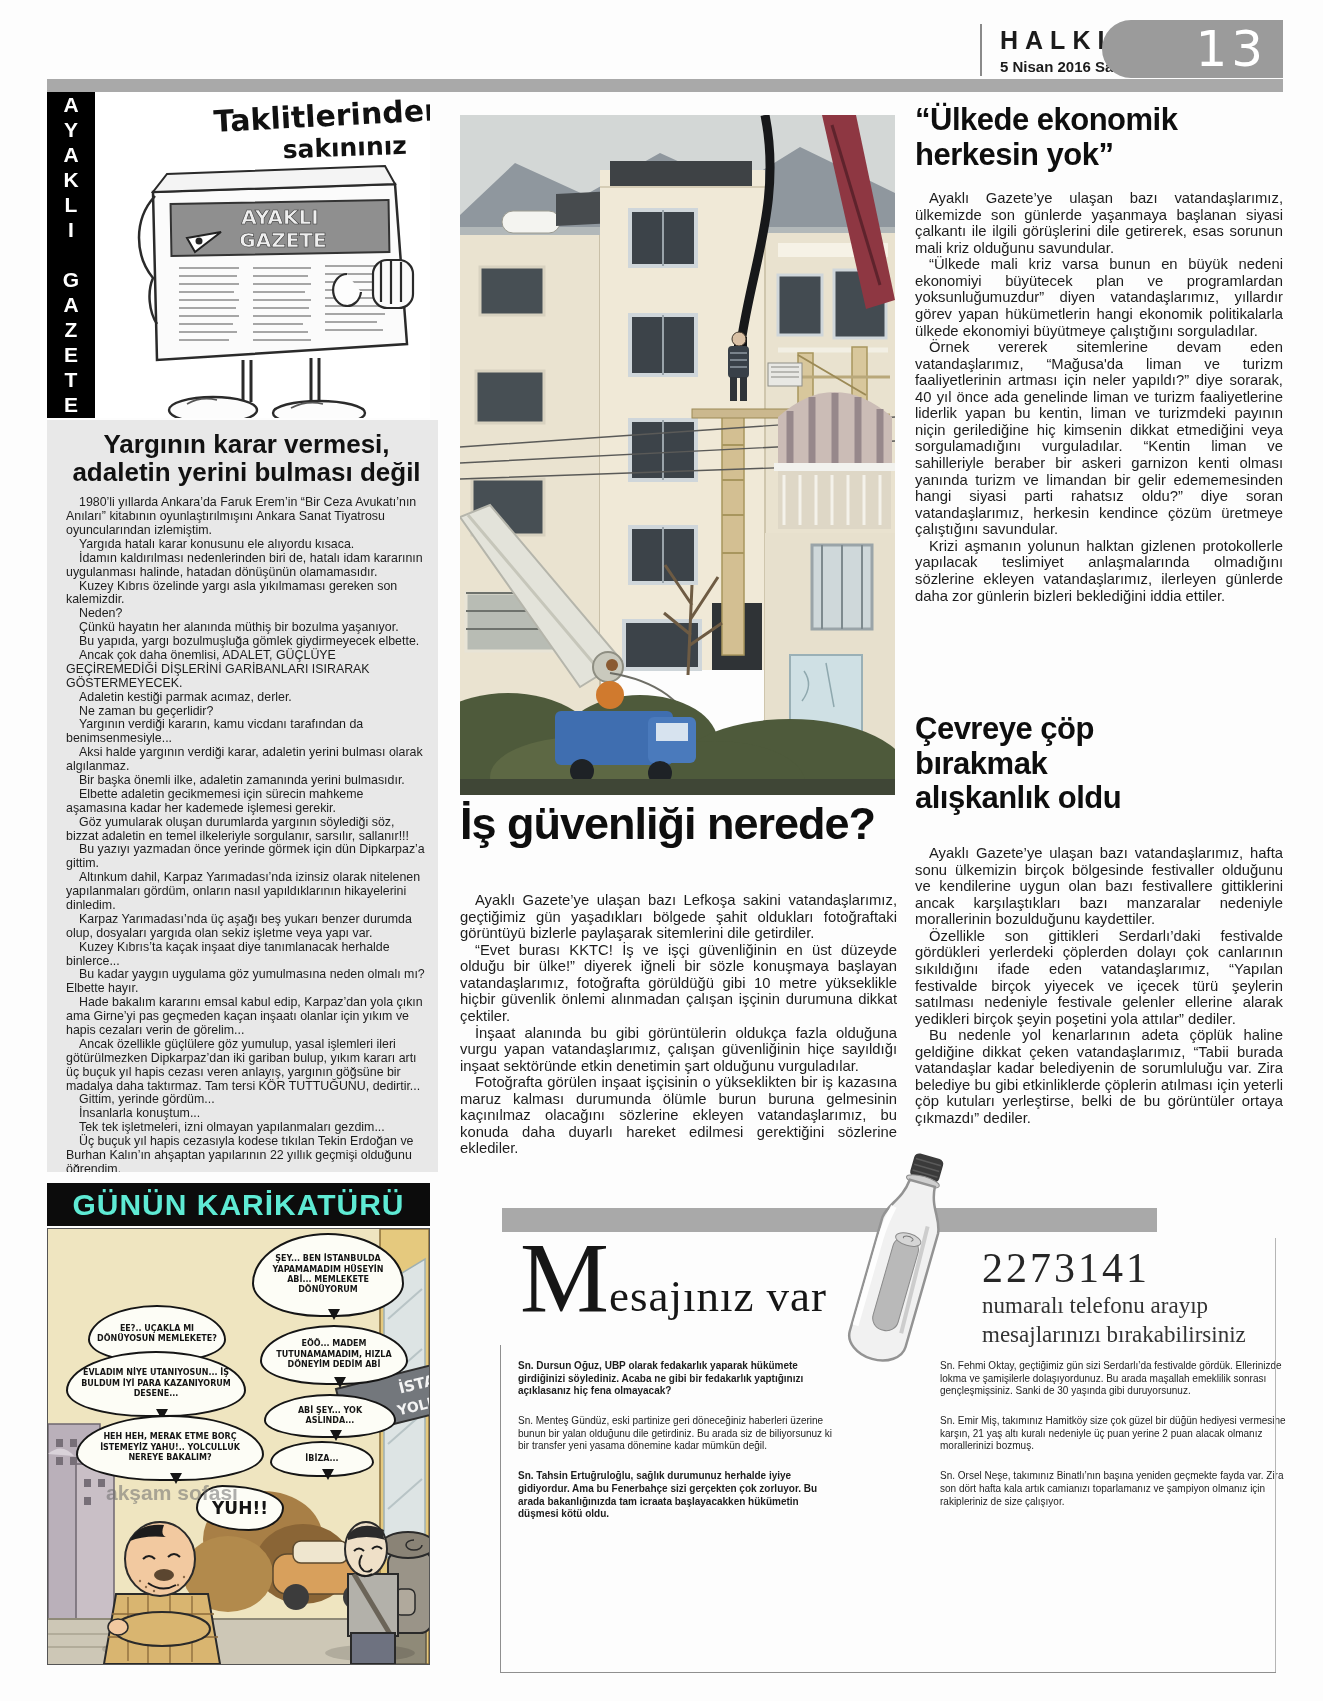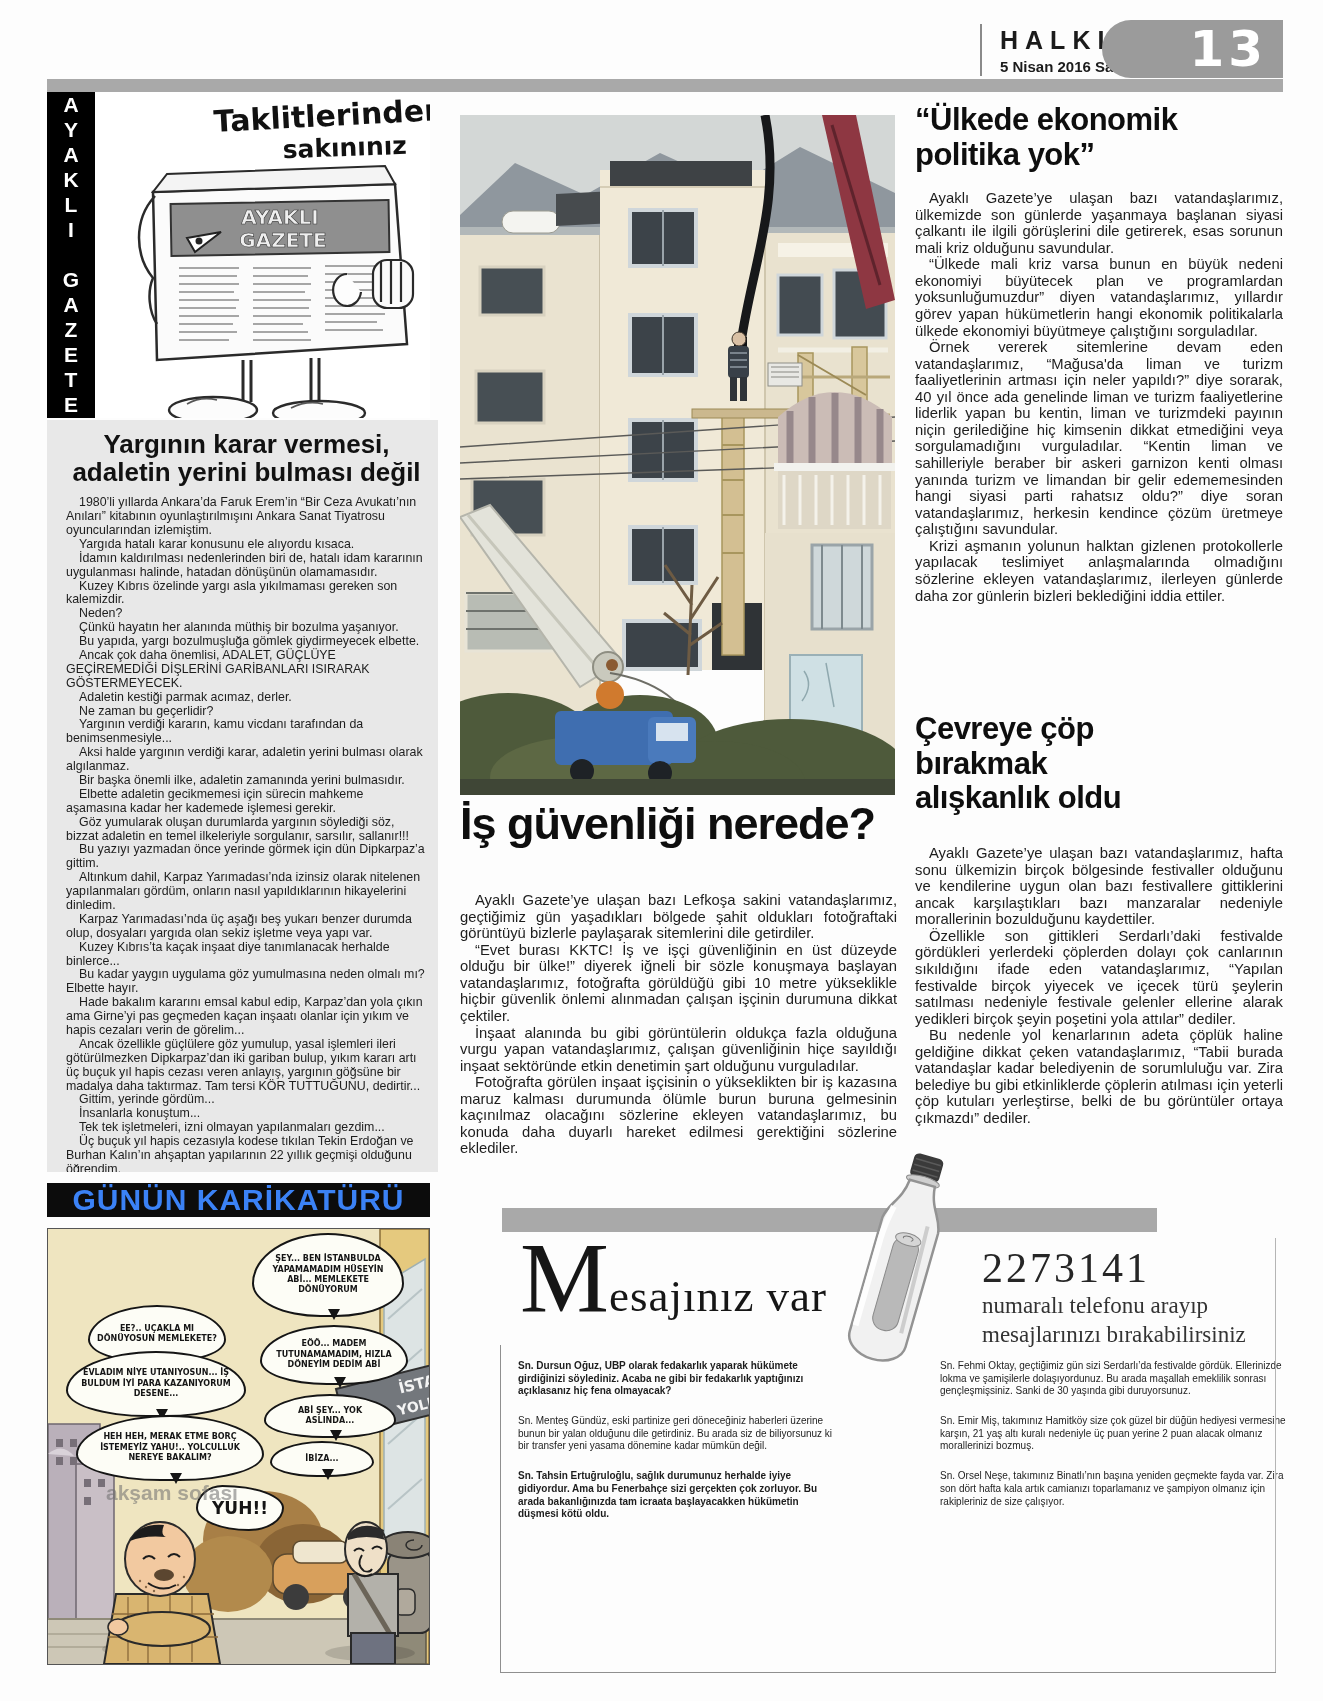--- a/index.html
+++ b/index.html
@@ -6,38 +6,38 @@
   .page{position:relative;width:1323px;height:1701px;background:#fdfdfd;overflow:hidden;
         font-family:"Liberation Sans",sans-serif;color:#222;}
   .abs{position:absolute;}
 
   
   .hdr-divider{left:980px;top:24px;width:2px;height:52px;background:#8a8a8a;}
   .paper-name{left:1000px;top:26px;font-size:25px;font-weight:bold;letter-spacing:7px;color:#1b1b1b;}
   .paper-date{left:1000px;top:58px;font-size:15px;font-weight:bold;color:#1b1b1b;}
   .page-badge{left:1102px;top:20px;width:181px;height:58px;background:#9b9b9b;
               border-radius:30px 0 0 30px;display:flex;align-items:center;justify-content:flex-end;}
-  .page-badge span{color:#fff;font-size:50px;font-weight:700;letter-spacing:4px;padding-right:16px;
+  .page-badge span{color:#fff;font-size:50px;font-weight:400;letter-spacing:4px;padding-right:16px;
                    font-family:"DejaVu Sans",sans-serif;}
   .top-graybar{left:47px;top:79px;width:1236px;height:13px;background:#a9a9a9;}
 
   
   .ayakli-bar{left:47px;top:92px;width:48px;height:326px;background:#000;display:flex;flex-direction:column;}
   .vletter{height:25px;line-height:25px;text-align:center;color:#fff;font-size:21px;font-weight:800;}
 
   .masthead-cartoon{left:95px;top:92px;width:335px;height:326px;background:#fff;}
 
   
   .left-article{left:47px;top:420px;width:383px;height:752px;background:#e8e8e8;overflow:hidden;padding-left:8px;}
   .la-title{padding:10px 8px 4px 8px;text-align:center;font-size:26px;line-height:1.08;font-weight:800;color:#111;}
   .la-body{padding:6px 11px 0 11px;font-size:12.4px;line-height:1.12;color:#1d1d1d;}
   .la-body p{margin:0;text-indent:13px;}
 
   
-  .karikatur-banner{left:47px;top:1183px;width:383px;height:34px;background:#0c0c0c;color:#3b82f6;
+  .karikatur-banner{left:47px;top:1183px;width:383px;height:43px;background:#0c0c0c;color:#5eead4;
     display:flex;align-items:center;justify-content:center;font-size:30px;font-weight:800;letter-spacing:1px;}
   .karikatur{left:47px;top:1228px;width:383px;height:437px;border:1px solid #555;box-sizing:border-box;}
   .bubble{position:absolute;background:#fdfdf6;border:2px solid #151515;border-radius:50% 50% 45% 45%/60% 60% 40% 40%;
     display:flex;align-items:center;justify-content:center;text-align:center;
     font-family:"DejaVu Sans",sans-serif;font-size:8px;font-weight:bold;color:#151515;
     padding:7px;line-height:1.3;box-sizing:border-box;}
   .btail{position:absolute;left:50%;bottom:-11px;width:0;height:0;border:6px solid transparent;border-top:11px solid #151515;}
   .yuh{border-radius:30% 70% 40% 60%/50% 50% 50% 50%;font-size:17px;}
   .watermark{position:absolute;font-size:21px;color:rgba(110,110,110,.55);font-weight:bold;}
 
@@ -391,21 +391,21 @@
   </div>
 
   <div class="abs photo-title">İş güvenliği nerede?</div>
   <div class="abs photo-body">
       <p class="jpara">Ayaklı Gazete’ye ulaşan bazı Lefkoşa sakini vatandaşlarımız, geçtiğimiz gün yaşadıkları bölgede şahit oldukları fotoğraftaki görüntüyü bizlerle paylaşarak sitemlerini dile getirdiler.</p>
       <p class="jpara">“Evet burası KKTC! İş ve işçi güvenliğinin en üst düzeyde olduğu bir ülke!” diyerek iğneli bir sözle konuşmaya başlayan vatandaşlarımız, fotoğrafta görüldüğü gibi 10 metre yükseklikle hiçbir güvenlik önlemi alınmadan çalışan işçinin durumuna dikkat çektiler.</p>
       <p class="jpara">İnşaat alanında bu gibi görüntülerin oldukça fazla olduğuna vurgu yapan vatandaşlarımız, çalışan güvenliğinin hiçe sayıldığı inşaat sektöründe etkin denetimin şart olduğunu vurguladılar.</p>
       <p class="jpara">Fotoğrafta görülen inşaat işçisinin o yükseklikten bir iş kazasına maruz kalması durumunda ölümle burun buruna gelmesinin kaçınılmaz olacağını sözlerine ekleyen vatandaşlarımız, bu konuda daha duyarlı hareket edilmesi gerektiğini sözlerine eklediler.</p>
     </div>
 
-  <div class="abs right-title" style="top:103px;">“Ülkede ekonomik politika yok”</div>
+  <div class="abs right-title" style="top:103px;">“Ülkede ekonomik herkesin yok”</div>
   <div class="abs right-body" style="top:190px;">
       <p>Ayaklı Gazete’ye ulaşan bazı vatandaşlarımız, ülkemizde son günlerde yaşanmaya başlanan siyasi çalkantı ile ilgili görüşlerini dile getirerek, esas sorunun mali kriz olduğunu savundular.</p>
       <p>“Ülkede mali kriz varsa bunun en büyük nedeni ekonomiyi büyütecek plan ve programlardan yoksunluğumuzdur” diyen vatandaşlarımız, yıllardır görev yapan hükümetlerin hangi ekonomik politikalarla ülkede ekonomiyi büyütmeye çalıştığını sorguladılar.</p>
       <p>Örnek vererek sitemlerine devam eden vatandaşlarımız, “Mağusa'da liman ve turizm faaliyetlerinin artması için neler yapıldı?” diye sorarak, 40 yıl önce ada genelinde liman ve turizm faaliyetlerine liderlik yapan bu kentin, liman ve turizmdeki payının niçin gerilediğine hiç kimsenin dikkat etmediğini veya sorgulamadığını vurguladılar. “Kentin liman ve sahilleriyle beraber bir askeri garnizon kenti olması yanında turizm ve limandan bir gelir edememesinden hangi siyasi parti rahatsız oldu?” diye soran vatandaşlarımız, herkesin kendince çözüm üretmeye çalıştığını savundular.</p>
       <p>Krizi aşmanın yolunun halktan gizlenen protokollerle yapılacak teslimiyet anlaşmalarında olmadığını sözlerine ekleyen vatandaşlarımız, ilerleyen günlerde daha zor günlerin bizleri beklediğini iddia ettiler.</p>
     </div>
   <div class="abs right-title" style="top:712px;width:250px;">Çevreye çöp bırakmak alışkanlık oldu</div>
   <div class="abs right-body" style="top:845px;">
       <p>Ayaklı Gazete’ye ulaşan bazı vatandaşlarımız, hafta sonu ülkemizin birçok bölgesinde festivaller olduğunu ve kendilerine uygun olan bazı festivallere gittiklerini ancak karşılaştıkları bazı manzaralar nedeniyle morallerinin bozulduğunu kaydettiler.</p>
       <p>Özellikle son gittikleri Serdarlı’daki festivalde gördükleri yerlerdeki çöplerden dolayı çok canlarının sıkıldığını ifade eden vatandaşlarımız, “Yapılan festivalde birçok yiyecek ve içecek türü şeylerin satılması nedeniyle festivale gelenler ellerine alarak yedikleri birçok şeyin poşetini yola attılar” dediler.</p>

